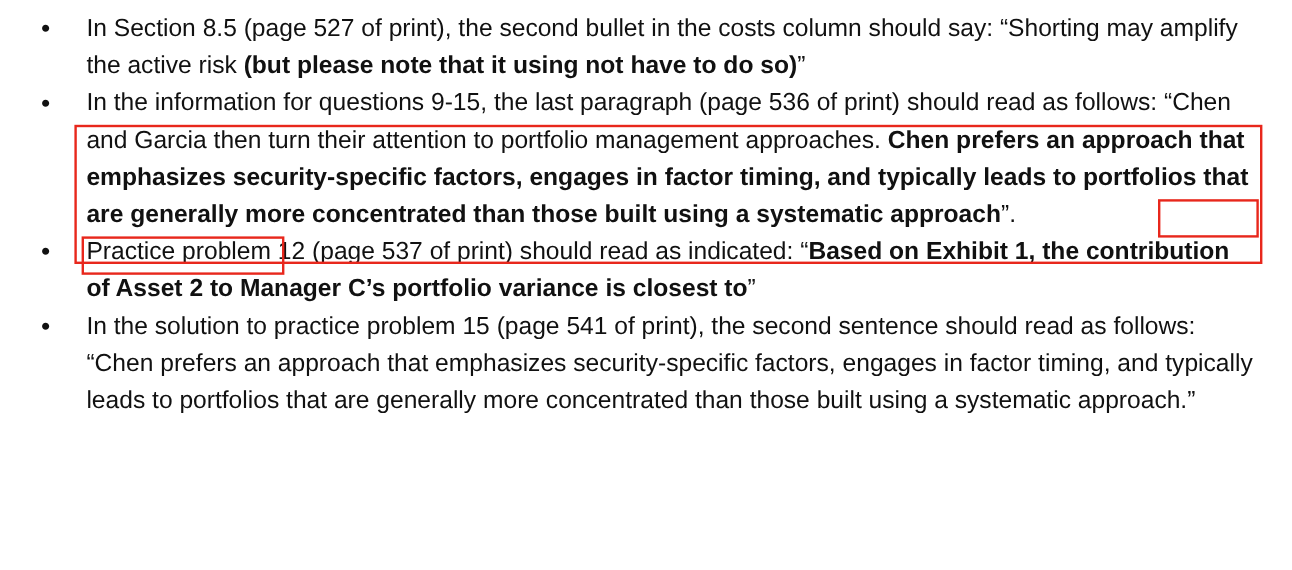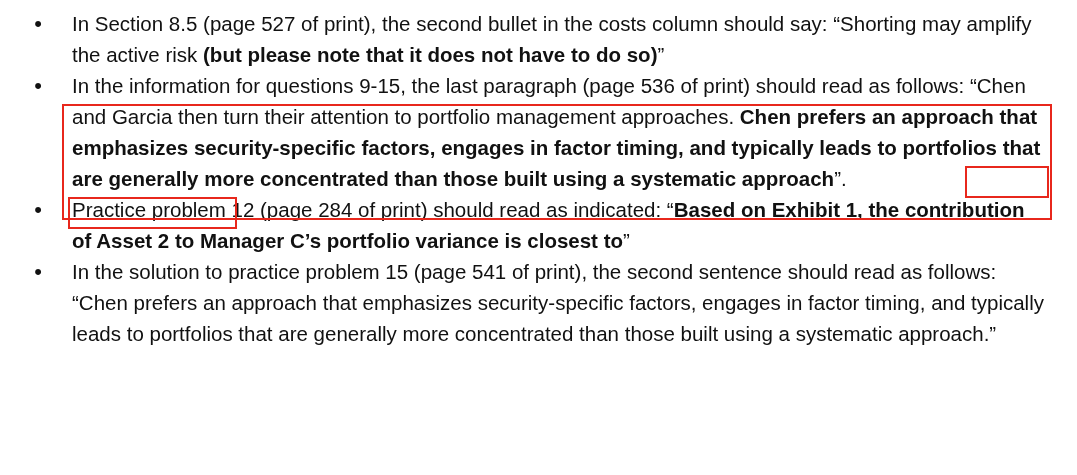--- a/index.html
+++ b/index.html
@@ -97,29 +97,29 @@
 </head>
 <body>
 
 <div class="page">
 
   <div class="clipped-top-line"></div>
 
   <ul class="bullets">
     <li>
       <span class="bullet-dot">•</span>
-      <p class="para"><span>In Section 8.5 (page 527 of print), the second bullet in the costs column should say: “Shorting may amplify the active risk </span><b>(but please note that it does not have to do so)</b><span>”</span></p>
+      <p class="para"><span>In Section 8.5 (page 527 of print), the second bullet in the costs column should say: “Shorting may amplify the active risk </span><b>(but please note that it using not have to do so)</b><span>”</span></p>
     </li>
     <li>
       <span class="bullet-dot">•</span>
       <p class="para"><span>In the information for questions 9-15, the last paragraph (page 536 of print) should read as follows: “Chen and Garcia then turn their attention to portfolio management approaches. </span><b>Chen prefers an approach that emphasizes security-specific factors, engages in factor timing, and typically leads to portfolios that are generally more concentrated than those built using a systematic approach</b><span>”.</span></p>
     </li>
     <li>
       <span class="bullet-dot">•</span>
-      <p class="para"><span>Practice problem 12 (page 284 of print) should read as indicated: “</span><b>Based on Exhibit 1, the contribution of Asset 2 to Manager C’s portfolio variance is closest to</b><span>”</span></p>
+      <p class="para"><span>Practice problem 12 (page 537 of print) should read as indicated: “</span><b>Based on Exhibit 1, the contribution of Asset 2 to Manager C’s portfolio variance is closest to</b><span>”</span></p>
     </li>
     <li>
       <span class="bullet-dot">•</span>
       <p class="para"><span>In the solution to practice problem 15 (page 541 of print), the second sentence should read as follows: “Chen prefers an approach that emphasizes security-specific factors, engages in factor timing, and typically leads to portfolios that are generally more concentrated than those built using a systematic approach.”</span></p>
     </li>
   </ul>
 
   <div class="redbox" id="redbox-main"></div>
   <div class="redbox" id="redbox-more"></div>
   <div class="redbox" id="redbox-concentrated"></div>

